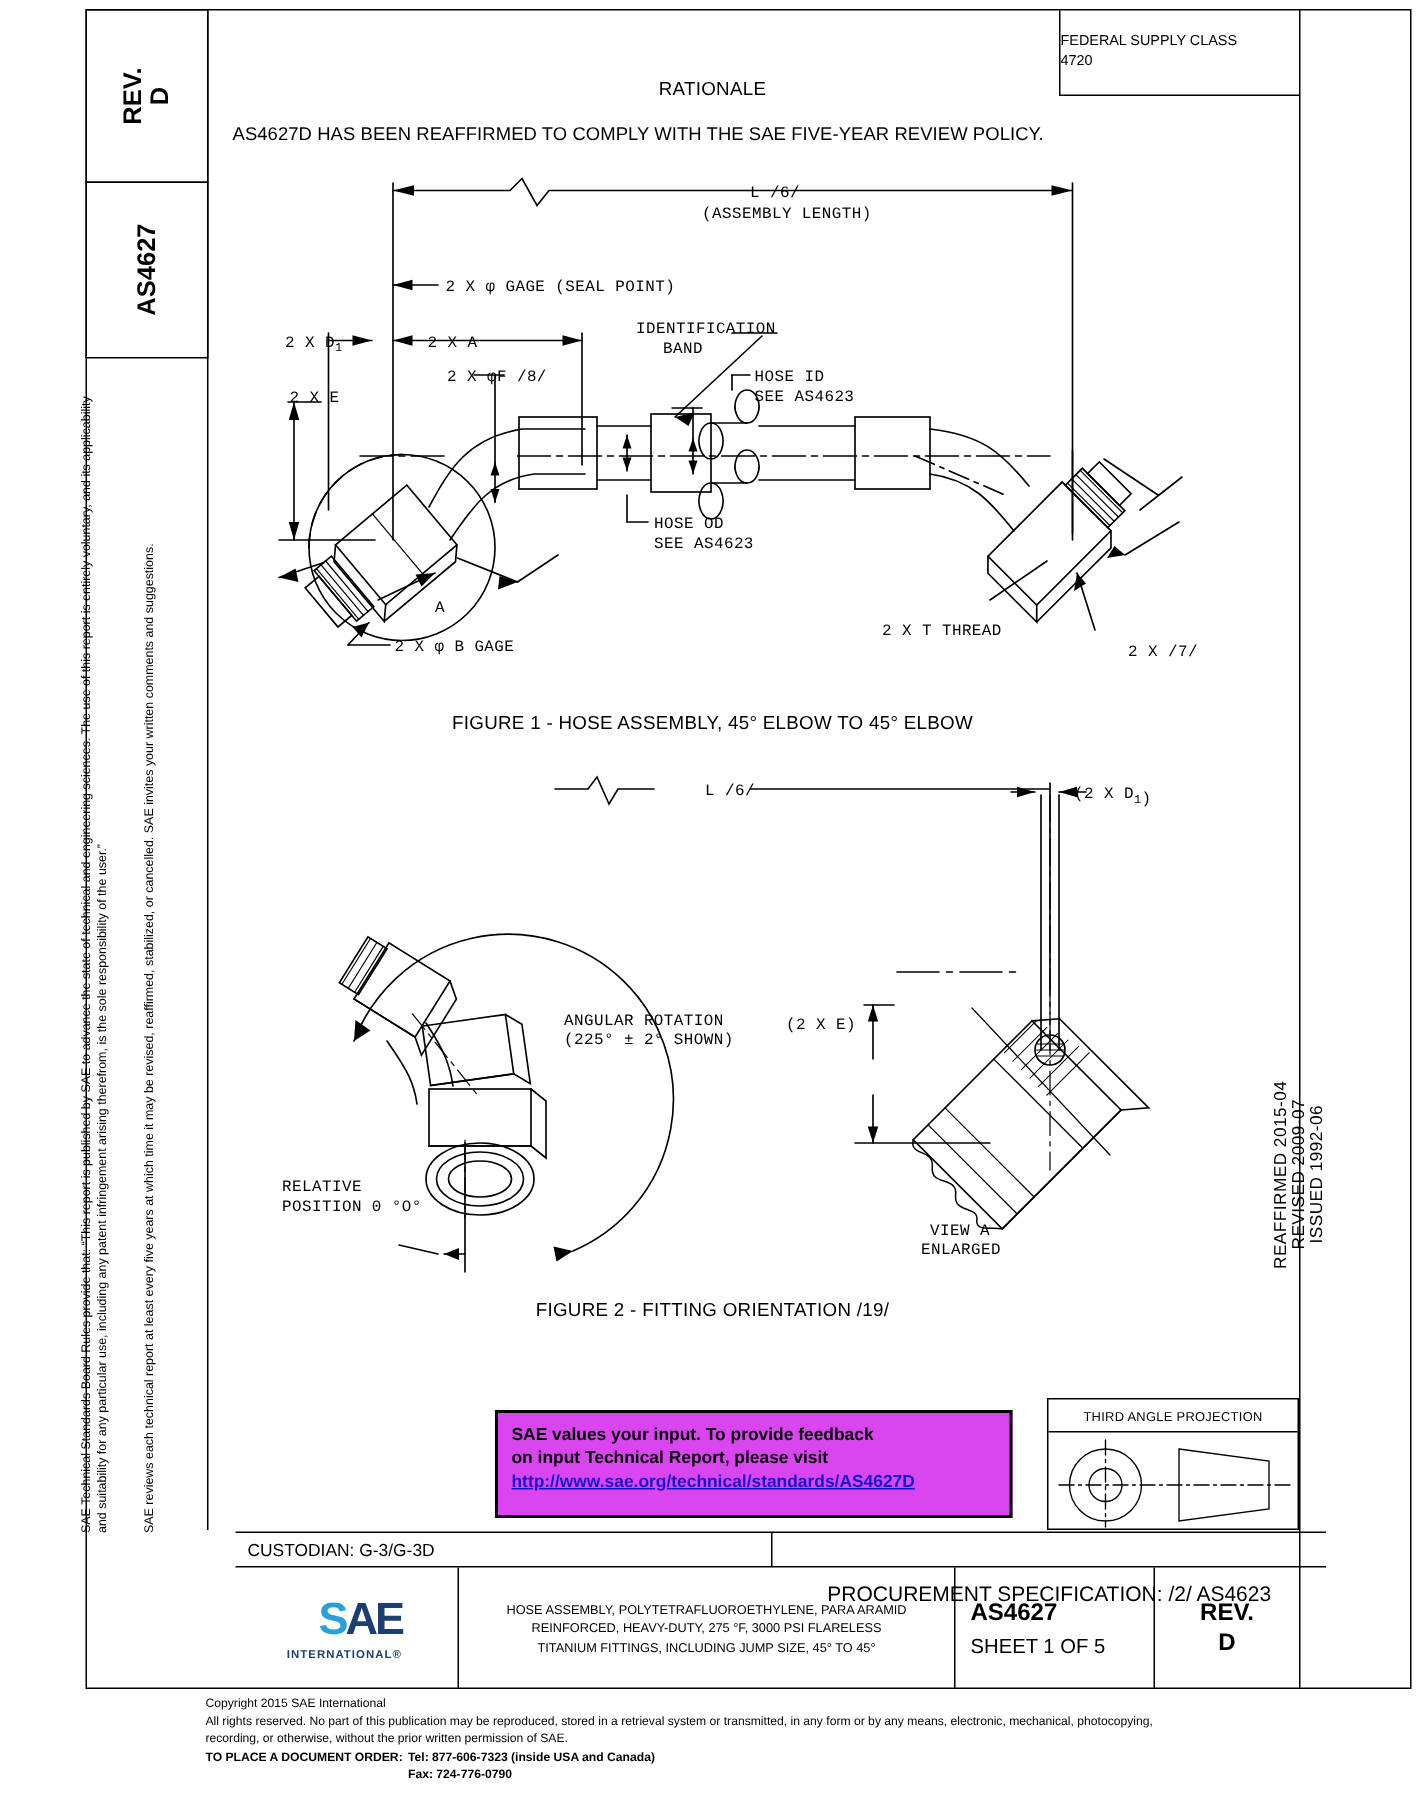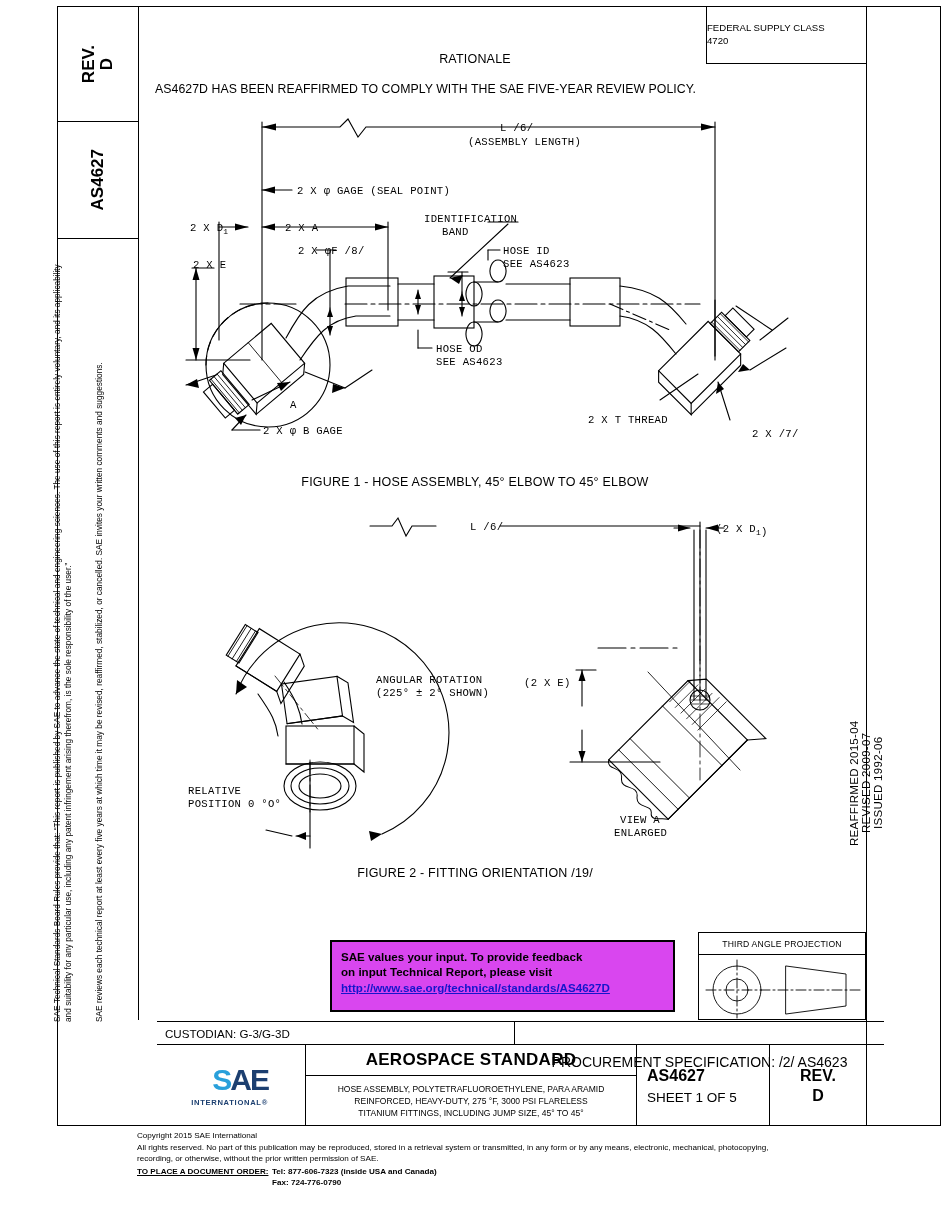--- a/index.html
+++ b/index.html
@@ -86,21 +86,21 @@
 
   
   .sae-logo{width:92px;text-align:right;}
   .sae-logo .word{font-size:30px;font-weight:bold;letter-spacing:-2px;line-height:1;}
   .sae-logo .intl{font-size:7.6px;font-weight:bold;letter-spacing:.7px;margin-top:3px;}
 
   
   #footer{left:137px;top:1131px;width:760px;font-size:8.1px;line-height:1.35;}
   #footer .c1{margin-bottom:1px;}
   #order-row{display:flex;margin-top:2px;}
-  #order-row .lab{font-weight:bold;width:135px;text-decoration:underline;}
+  #order-row .lab{font-weight:bold;width:135px;}
   #order-row .c2{width:190px;font-weight:bold;}
   #order-row .c3{font-weight:bold;}
 </style>
 </head>
 <body>
 
 <div class="abs" id="sheet-frame"></div>
 <div class="abs" id="inner-right-rule"></div>
 <div class="abs" id="left-col-rule"></div>
 
@@ -392,21 +392,20 @@
 </div>
 
 <div class="abs" id="title-block">
   <div id="logo-cell">
     <div class="sae-logo">
       <div class="word"><span style="color:#29a0db">S</span><span style="color:#1c3f70">AE</span></div>
       <div class="intl" style="color:#1c3f70">INTERNATIONAL®</div>
     </div>
   </div>
   <div id="mid-cell">
-    <div id="as-title">AEROSPACE STANDARD</div>
     <div id="as-desc">
       <span>HOSE ASSEMBLY, POLYTETRAFLUOROETHYLENE, PARA ARAMID</span>
       <span>REINFORCED, HEAVY-DUTY, 275 °F, 3000 PSI FLARELESS</span>
       <span>TITANIUM FITTINGS, INCLUDING JUMP SIZE, 45° TO 45°</span>
     </div>
   </div>
   <div id="num-cell">
     <div class="n1">AS4627</div>
     <div class="n2">SHEET 1 OF 5</div>
   </div>

